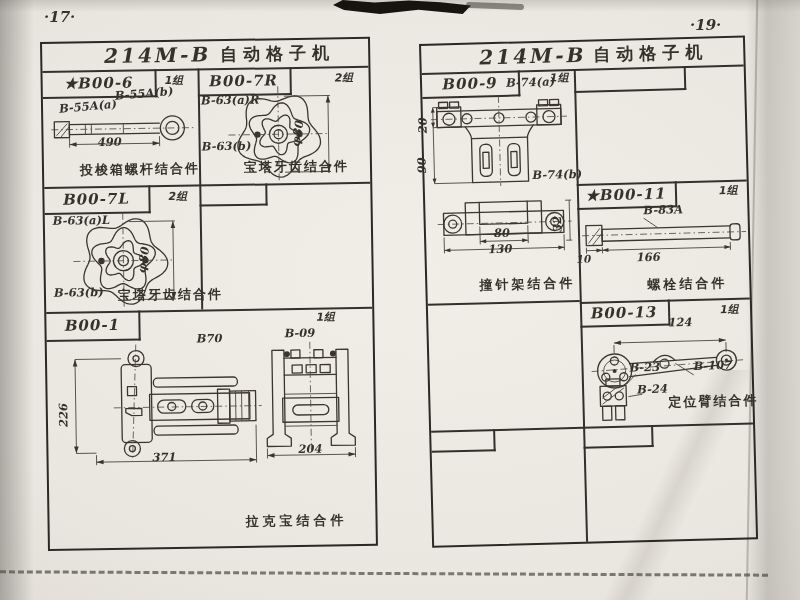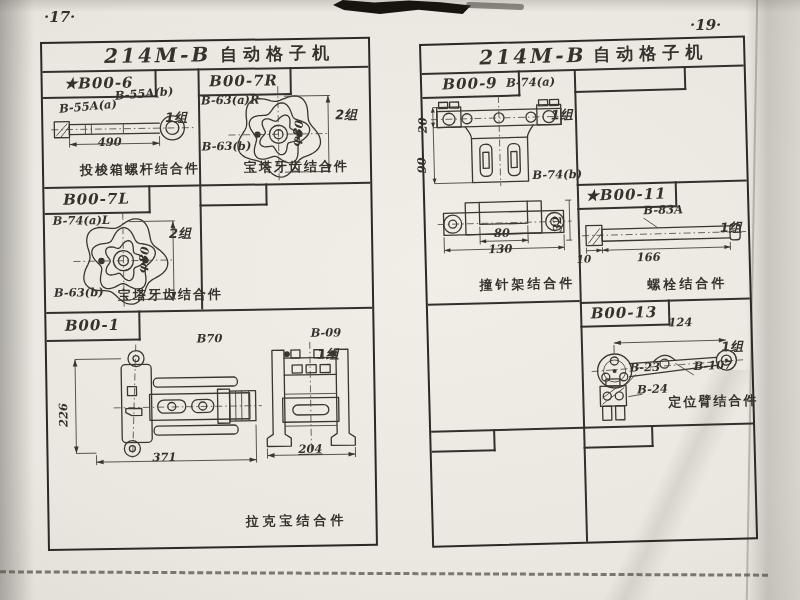--- a/index.html
+++ b/index.html
@@ -25,21 +25,21 @@
   .sheetL{left:40px;top:42px;width:326px;height:505px;transform:rotate(-0.9deg);transform-origin:0 0;}
   .sheetR{left:419px;top:44px;width:322px;height:500px;transform:rotate(-1.5deg);transform-origin:0 0;}
   .hl,.vl{position:absolute;background:#332f2a;}
   .hl{height:2px;} .vl{width:2px;}
   .box{position:absolute;border-right:2px solid #332f2a;border-bottom:2px solid #332f2a;
     display:flex;align-items:center;justify-content:center;}
   .t{position:absolute;white-space:nowrap;line-height:1;}
   .model{font-size:20px;font-style:italic;font-weight:700;letter-spacing:3px;}
   .htitle{font-size:17px;font-weight:700;letter-spacing:6px;font-family:"DejaVu Sans",sans-serif;}
   .code{font-size:15px;font-style:italic;font-weight:700;letter-spacing:1px;}
-  .qty{font-size:13px;font-style:italic;font-weight:700;font-family:"DejaVu Sans",sans-serif;margin-top:36px;}
+  .qty{font-size:11px;font-style:italic;font-weight:700;font-family:"DejaVu Sans",sans-serif;}
   .lbl{font-size:11.5px;font-style:italic;font-weight:700;}
   .dim{font-size:11.5px;font-style:italic;font-weight:700;}
   .rot{transform:rotate(-90deg);transform-origin:left bottom;}
   .rot80{transform:rotate(-80deg);transform-origin:left bottom;}
   .cap{font-size:13px;font-weight:700;font-family:"DejaVu Sans",sans-serif;letter-spacing:2px;}
   .pageno{position:absolute;font-size:15px;font-weight:700;font-style:italic;}
   svg.d{position:absolute;overflow:visible;}
   .ln{stroke:#3a362f;stroke-width:1.3;fill:none;stroke-linecap:round;stroke-linejoin:round;}
   .thin{stroke:#4a463f;stroke-width:0.9;fill:none;}
   .cl{stroke:#4a463f;stroke-width:0.8;fill:none;stroke-dasharray:7 3 1.5 3;}
@@ -112,21 +112,21 @@
       <path class="fill" d="M100,14 l-2.3,7 h4.6 z M100,90 l-2.3,-7 h4.6 z"></path>
     </svg>
     <span class="t dim rot80" style="left:258px;top:96px;">φ80</span>
     <span class="t lbl" style="left:158px;top:100px;">B-63(b)</span>
     <span class="t cap" style="left:200px;top:120px;">宝塔牙齿结合件</span>
 
     <div class="box" style="left:0;top:143px;width:104px;height:26px;">
       <span class="code">B00-7L</span>
     </div>
     <span class="t qty" style="left:124px;top:149px;">2组</span>
-    <span class="t lbl" style="left:8px;top:172px;">B-74(a)L</span>
+    <span class="t lbl" style="left:8px;top:172px;">B-63(a)L</span>
     <svg class="d" style="left:28px;top:166px;" width="110" height="102" viewBox="0 0 110 102">
       <path class="ln" d="M93.9,52.0L94.3,54.3L94.2,56.6L93.6,58.9L92.6,61.1L91.2,63.0L89.4,64.8L87.5,66.4L85.4,67.7L83.2,68.9L81.2,70.0L79.3,71.0L77.6,72.1L76.2,73.2L74.9,74.4L73.9,75.9L73.0,77.6L72.2,79.5L71.5,81.5L70.6,83.8L69.6,86.0L68.5,88.3L67.1,90.3L65.4,92.2L63.6,93.7L61.5,94.8L59.2,95.5L56.9,95.6L54.6,95.3L52.2,94.6L50.0,93.5L47.9,92.1L46.0,90.5L44.2,88.9L42.5,87.2L41.0,85.8L39.5,84.5L37.9,83.4L36.4,82.6L34.7,82.1L32.8,81.8L30.7,81.6L28.5,81.5L26.2,81.4L23.7,81.2L21.2,80.8L18.8,80.1L16.5,79.1L14.5,77.8L12.8,76.1L11.5,74.2L10.6,72.1L10.2,69.7L10.2,67.3L10.6,64.8L11.2,62.4L12.1,60.0L13.1,57.8L14.2,55.8L15.1,53.8L15.9,52.0L16.4,50.2L16.6,48.5L16.6,46.7L16.3,44.8L15.9,42.9L15.3,40.7L14.6,38.4L14.1,36.0L13.7,33.5L13.6,31.0L13.9,28.5L14.5,26.2L15.5,24.1L17.0,22.3L18.8,20.8L20.8,19.6L23.2,18.9L25.6,18.4L28.1,18.3L30.6,18.5L33.1,18.8L35.3,19.1L37.5,19.4L39.5,19.5L41.3,19.5L43.0,19.2L44.7,18.6L46.4,17.8L48.2,16.7L50.0,15.5L52.0,14.2L54.1,12.9L56.4,11.8L58.7,10.9L61.1,10.4L63.6,10.3L65.9,10.6L68.1,11.4L70.1,12.6L71.8,14.3L73.2,16.2L74.4,18.4L75.3,20.8L75.9,23.2L76.4,25.6L76.8,27.9L77.2,30.0L77.6,31.9L78.2,33.7L79.1,35.2L80.1,36.7L81.4,38.0L83.0,39.3L84.7,40.7L86.6,42.2L88.4,43.8L90.2,45.6L91.7,47.6L93.0,49.7L93.9,52.0Z"></path>
       <path class="ln" d="M78.7,52.0L77.4,53.4L76.0,54.7L74.7,55.9L73.5,57.0L72.6,58.0L71.9,59.1L71.5,60.2L71.3,61.5L71.4,62.9L71.6,64.4L71.8,66.2L72.1,68.0L72.2,70.0L72.2,72.0L71.9,73.9L71.4,75.8L70.5,77.4L69.4,78.7L68.0,79.7L66.3,80.3L64.5,80.5L62.7,80.4L60.7,80.0L58.9,79.3L57.1,78.5L55.4,77.6L53.9,76.7L52.5,75.9L51.2,75.3L50.0,75.0L48.8,75.0L47.6,75.2L46.3,75.7L44.8,76.3L43.3,77.1L41.6,78.0L39.7,78.7L37.8,79.3L35.9,79.6L34.0,79.7L32.2,79.4L30.6,78.7L29.2,77.6L28.1,76.3L27.4,74.6L26.9,72.8L26.7,70.9L26.8,68.9L27.0,66.9L27.4,65.1L27.7,63.3L28.0,61.8L28.2,60.4L28.1,59.1L27.8,58.0L27.2,56.8L26.3,55.7L25.2,54.6L24.0,53.4L22.7,52.0L21.4,50.5L20.3,48.9L19.4,47.1L18.7,45.4L18.5,43.6L18.6,41.8L19.2,40.2L20.1,38.7L21.5,37.5L23.1,36.4L24.9,35.7L26.8,35.1L28.7,34.8L30.6,34.5L32.3,34.3L33.9,34.1L35.3,33.8L36.5,33.4L37.5,32.7L38.3,31.8L39.1,30.6L39.9,29.3L40.7,27.7L41.6,26.0L42.6,24.4L43.8,22.8L45.1,21.4L46.7,20.2L48.3,19.4L50.0,19.0L51.7,19.0L53.4,19.5L55.0,20.4L56.5,21.6L57.8,23.0L58.9,24.7L59.8,26.4L60.6,28.1L61.3,29.7L62.0,31.2L62.7,32.4L63.5,33.4L64.5,34.1L65.6,34.7L66.9,35.1L68.5,35.3L70.2,35.6L72.1,36.0L74.0,36.4L75.9,37.1L77.6,37.9L79.2,39.0L80.5,40.3L81.4,41.8L81.9,43.5L82.0,45.2L81.6,47.0L80.9,48.7L79.9,50.4L78.7,52.0Z"></path>
       <path class="ln" d="M70.7,52.0L70.6,53.1L70.1,54.1L69.3,55.1L68.4,55.9L67.3,56.6L66.1,57.2L64.9,57.7L63.7,58.1L62.7,58.5L61.9,58.9L61.2,59.3L60.7,59.8L60.4,60.4L60.3,61.2L60.2,62.2L60.2,63.3L60.2,64.5L60.1,65.8L59.8,67.2L59.5,68.4L59.0,69.6L58.3,70.5L57.4,71.3L56.4,71.7L55.3,71.9L54.2,71.7L53.1,71.3L52.0,70.7L50.9,69.8L50.0,68.9L49.2,67.9L48.4,67.0L47.8,66.1L47.1,65.4L46.5,64.9L45.9,64.6L45.2,64.5L44.4,64.6L43.4,64.9L42.4,65.2L41.2,65.5L39.9,65.8L38.6,66.0L37.3,66.1L36.1,65.9L34.9,65.6L34.0,65.0L33.2,64.2L32.7,63.2L32.5,62.1L32.6,60.9L32.8,59.6L33.3,58.4L33.9,57.2L34.6,56.1L35.3,55.1L35.9,54.2L36.4,53.4L36.7,52.7L36.7,52.0L36.6,51.3L36.3,50.6L35.7,49.7L35.1,48.8L34.4,47.8L33.7,46.7L33.1,45.5L32.7,44.3L32.4,43.0L32.4,41.9L32.7,40.8L33.2,39.8L34.0,39.0L35.0,38.5L36.2,38.2L37.4,38.0L38.8,38.1L40.1,38.3L41.3,38.6L42.5,39.0L43.5,39.3L44.4,39.5L45.2,39.5L45.9,39.4L46.5,39.0L47.1,38.5L47.7,37.7L48.4,36.9L49.2,35.9L50.0,34.9L50.9,34.0L52.0,33.1L53.1,32.5L54.2,32.2L55.3,32.1L56.4,32.3L57.4,32.8L58.2,33.6L58.9,34.6L59.4,35.7L59.7,37.0L59.9,38.3L60.0,39.6L60.1,40.8L60.1,41.9L60.2,42.8L60.4,43.6L60.7,44.2L61.3,44.7L62.0,45.1L62.9,45.4L63.9,45.8L65.1,46.2L66.3,46.7L67.5,47.3L68.5,48.1L69.5,48.9L70.2,49.9L70.6,50.9L70.7,52.0Z"></path>
       <circle class="ln" cx="50" cy="52" r="10"></circle>
         <circle class="ln" cx="50" cy="52" r="5"></circle>
       <circle class="fill" cx="28" cy="52" r="3.2"></circle>
         <circle class="fill" cx="72" cy="52" r="3.2"></circle>
       <line class="cl" x1="0" y1="52" x2="100" y2="52"></line>
       <line class="cl" x1="50" y1="4" x2="50" y2="100"></line>
@@ -137,21 +137,21 @@
     <span class="t lbl" style="left:8px;top:244px;">B-63(b)</span>
     <span class="t cap" style="left:72px;top:246px;">宝塔牙齿结合件</span>
 
     <div class="box" style="left:155px;top:143px;width:66px;height:20px;"></div>
 
     <div class="box" style="left:0;top:268px;width:92px;height:28px;">
       <span class="code">B00-1</span>
     </div>
     <span class="t qty" style="left:270px;top:272px;">1组</span>
     <span class="t lbl" style="left:150px;top:292px;">B70</span>
-    <span class="t lbl" style="left:238px;top:288px;margin-left:26px;">B-09</span>
+    <span class="t lbl" style="left:238px;top:288px;">B-09</span>
     <svg class="d" style="left:18px;top:300px;" width="198" height="130" viewBox="0 0 198 130">
       <circle class="ln" cx="71" cy="16" r="8"></circle>
         <circle class="ln" cx="71" cy="16" r="3"></circle>
       <rect class="ln" x="56" y="22" width="30" height="78" rx="4"></rect>
       <circle class="ln" cx="66" cy="106" r="8"></circle>
         <circle class="ln" cx="66" cy="106" r="3"></circle>
       <rect class="ln" x="62" y="44" width="9" height="9"></rect>
       <path class="ln" d="M60,66 h16 v7 h-10 l-6,-3 z"></path>
       <rect class="ln" x="88" y="36" width="84" height="9" rx="4"></rect>
       <rect class="ln" x="88" y="84" width="84" height="9" rx="4"></rect>
@@ -185,21 +185,21 @@
         <rect class="ln" x="44" y="27" width="10" height="8"></rect>
         <rect class="ln" x="58" y="27" width="10" height="8"></rect>
       <line class="thin" x1="22" y1="56" x2="74" y2="56"></line>
       <rect class="ln" x="20" y="60" width="56" height="24"></rect>
       <rect class="ln" x="30" y="67" width="36" height="10" rx="5"></rect>
       <line class="thin" x1="22" y1="88" x2="74" y2="88"></line>
       <line class="cl" x1="48" y1="4" x2="48" y2="112"></line>
       <path class="thin" d="M4,110 V120 M92,110 V120 M4,117 H92"></path>
       <path class="fill" d="M4,117 l7,-2.3 v4.6 z M92,117 l-7,-2.3 v4.6 z"></path>
     </svg>
-    <span class="t dim" style="left:250px;top:404px;text-decoration:underline;">204</span>
+    <span class="t dim" style="left:250px;top:404px;">204</span>
     <span class="t cap" style="left:196px;top:474px;letter-spacing:4px;">拉克宝结合件</span>
   </div>
 
   <div class="sheet sheetR">
     <div class="hl" style="left:0;top:27px;width:322px;"></div>
     <div class="vl" style="left:152px;top:27px;height:473px;"></div>
     <div class="hl" style="left:0;top:258px;width:152px;"></div>
     <div class="hl" style="left:0;top:385px;width:152px;"></div>
     <div class="hl" style="left:152px;top:142px;width:170px;"></div>
     <div class="hl" style="left:152px;top:260px;width:170px;"></div>

